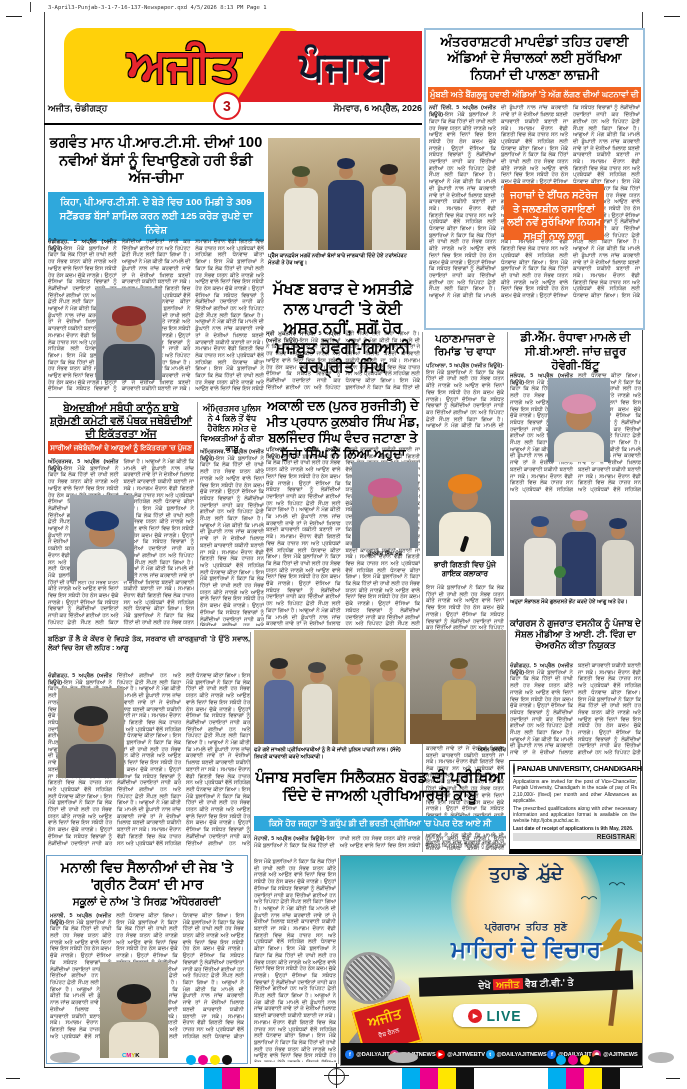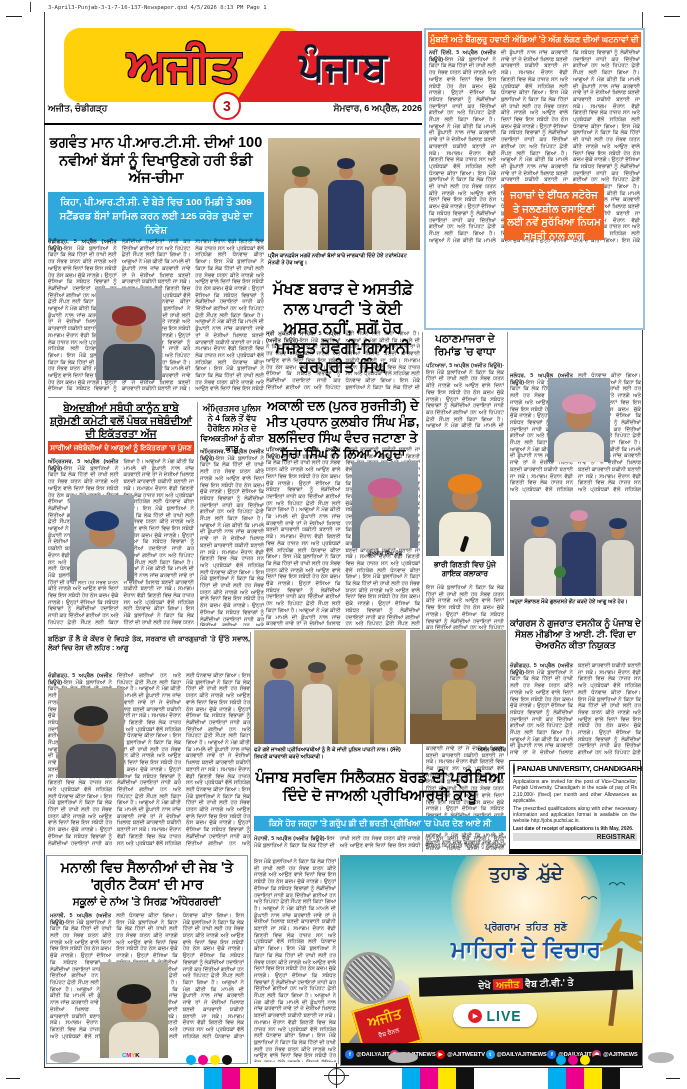--- a/index.html
+++ b/index.html
@@ -90,20 +90,21 @@
   </div>
   <div class="a brandR" style="left:236px;top:31px;width:186px;height:71px;line-height:71px;">
     <span style="padding-left:28px;">ਪੰਜਾਬ</span>
   </div>
   <div class="a" style="left:48px;top:103px;font-size:9px;font-weight:bold;">ਅਜੀਤ, ਚੰਡੀਗੜ੍ਹ</div>
   <div class="a pgc" style="left:213px;top:92px;width:24px;height:24px;line-height:24px;font-size:14px;">3</div>
   <div class="a" style="left:280px;top:103px;width:142px;text-align:right;font-size:9px;font-weight:bold;">ਸੋਮਵਾਰ, 6 ਅਪ੍ਰੈਲ, 2026</div>
   <div class="a" style="left:44px;top:123px;width:378px;height:2px;background:#000;"></div>
 
   <div class="a" style="left:424px;top:28px;width:217px;height:298px;border:2px solid #9bc0dc;background:#fff;">
+    <div class="hl" style="font-size:13.5px;padding:4px 3px 2px;">ਅੰਤਰਰਾਸ਼ਟਰੀ ਮਾਪਦੰਡਾਂ ਤਹਿਤ ਹਵਾਈ ਅੱਡਿਆਂ ਦੇ ਸੰਚਾਲਕਾਂ ਲਈ ਸੁਰੱਖਿਆ ਨਿਯਮਾਂ ਦੀ ਪਾਲਣਾ ਲਾਜ਼ਮੀ</div>
     <div class="strip" style="background:#f26522;font-size:8.3px;line-height:15px;height:15px;margin:2px 2px;">ਮੁੰਬਈ ਅਤੇ ਬੈਂਗਲੁਰੂ ਹਵਾਈ ਅੱਡਿਆਂ 'ਤੇ ਅੱਗ ਲੱਗਣ ਦੀਆਂ ਘਟਨਾਵਾਂ ਦੀ ਹੋਵੇ ਡੂੰਘੀ ਜਾਂਚ</div>
     <div class="bt c3" style="margin:2px 3px;height:200px;"><span class="dl">ਨਵੀਂ ਦਿੱਲੀ, 5 ਅਪ੍ਰੈਲ (ਅਜੀਤ ਬਿਊਰੋ)-</span><span>ਇਸ ਮੌਕੇ ਬੁਲਾਰਿਆਂ ਨੇ ਕਿਹਾ ਕਿ ਲੋਕ ਹਿੱਤਾਂ ਦੀ ਰਾਖੀ ਲਈ ਹਰ ਸੰਭਵ ਯਤਨ ਕੀਤੇ ਜਾਣਗੇ ਅਤੇ ਆਉਣ ਵਾਲੇ ਦਿਨਾਂ ਵਿਚ ਇਸ ਸਬੰਧੀ ਹੋਰ ਠੋਸ ਕਦਮ ਚੁੱਕੇ ਜਾਣਗੇ। ਉਨ੍ਹਾਂ ਦੱਸਿਆ ਕਿ ਸਬੰਧਤ ਵਿਭਾਗਾਂ ਨੂੰ ਲੋੜੀਂਦੀਆਂ ਹਦਾਇਤਾਂ ਜਾਰੀ ਕਰ ਦਿੱਤੀਆਂ ਗਈਆਂ ਹਨ ਅਤੇ ਰਿਪੋਰਟ ਛੇਤੀ ਸੌਂਪਣ ਲਈ ਕਿਹਾ ਗਿਆ ਹੈ। ਆਗੂਆਂ ਨੇ ਮੰਗ ਕੀਤੀ ਕਿ ਮਾਮਲੇ ਦੀ ਡੂੰਘਾਈ ਨਾਲ ਜਾਂਚ ਕਰਵਾਈ ਜਾਵੇ ਤਾਂ ਜੋ ਦੋਸ਼ੀਆਂ ਖ਼ਿਲਾਫ਼ ਬਣਦੀ ਕਾਰਵਾਈ ਯਕੀਨੀ ਬਣਾਈ ਜਾ ਸਕੇ। ਸਮਾਗਮ ਦੌਰਾਨ ਵੱਡੀ ਗਿਣਤੀ ਵਿਚ ਲੋਕ ਹਾਜ਼ਰ ਸਨ ਅਤੇ ਪ੍ਰਬੰਧਕਾਂ ਵੱਲੋਂ ਸਹਿਯੋਗ ਲਈ ਧੰਨਵਾਦ ਕੀਤਾ ਗਿਆ। ਇਸ ਮੌਕੇ ਬੁਲਾਰਿਆਂ ਨੇ ਕਿਹਾ ਕਿ ਲੋਕ ਹਿੱਤਾਂ ਦੀ ਰਾਖੀ ਲਈ ਹਰ ਸੰਭਵ ਯਤਨ ਕੀਤੇ ਜਾਣਗੇ ਅਤੇ ਆਉਣ ਵਾਲੇ ਦਿਨਾਂ ਵਿਚ ਇਸ ਸਬੰਧੀ ਹੋਰ ਠੋਸ ਕਦਮ ਚੁੱਕੇ ਜਾਣਗੇ। ਉਨ੍ਹਾਂ ਦੱਸਿਆ ਕਿ ਸਬੰਧਤ ਵਿਭਾਗਾਂ ਨੂੰ ਲੋੜੀਂਦੀਆਂ ਹਦਾਇਤਾਂ ਜਾਰੀ ਕਰ ਦਿੱਤੀਆਂ ਗਈਆਂ ਹਨ ਅਤੇ ਰਿਪੋਰਟ ਛੇਤੀ ਸੌਂਪਣ ਲਈ ਕਿਹਾ ਗਿਆ ਹੈ। ਆਗੂਆਂ ਨੇ ਮੰਗ ਕੀਤੀ ਕਿ ਮਾਮਲੇ ਦੀ ਡੂੰਘਾਈ ਨਾਲ ਜਾਂਚ ਕਰਵਾਈ ਜਾਵੇ ਤਾਂ ਜੋ ਦੋਸ਼ੀਆਂ ਖ਼ਿਲਾਫ਼ ਬਣਦੀ ਕਾਰਵਾਈ ਯਕੀਨੀ ਬਣਾਈ ਜਾ ਸਕੇ। ਸਮਾਗਮ ਦੌਰਾਨ ਵੱਡੀ ਗਿਣਤੀ ਵਿਚ ਲੋਕ ਹਾਜ਼ਰ ਸਨ ਅਤੇ ਪ੍ਰਬੰਧਕਾਂ ਵੱਲੋਂ ਸਹਿਯੋਗ ਲਈ ਧੰਨਵਾਦ ਕੀਤਾ ਗਿਆ। ਇਸ ਮੌਕੇ ਬੁਲਾਰਿਆਂ ਨੇ ਕਿਹਾ ਕਿ ਲੋਕ ਹਿੱਤਾਂ ਦੀ ਰਾਖੀ ਲਈ ਹਰ ਸੰਭਵ ਯਤਨ ਕੀਤੇ ਜਾਣਗੇ ਅਤੇ ਆਉਣ ਵਾਲੇ ਦਿਨਾਂ ਵਿਚ ਇਸ ਸਬੰਧੀ ਹੋਰ ਠੋਸ ਕਦਮ ਚੁੱਕੇ ਜਾਣਗੇ। ਉਨ੍ਹਾਂ ਦੱਸਿਆ ਕਿ ਸਬੰਧਤ ਵਿਭਾਗਾਂ ਨੂੰ ਲੋੜੀਂਦੀਆਂ ਹਦਾਇਤਾਂ ਜਾਰੀ ਕਰ ਦਿੱਤੀਆਂ ਗਈਆਂ ਹਨ ਅਤੇ ਰਿਪੋਰਟ ਛੇਤੀ ਸੌਂਪਣ ਲਈ ਕਿਹਾ ਗਿਆ ਹੈ। ਆਗੂਆਂ ਨੇ ਮੰਗ ਕੀਤੀ ਕਿ ਮਾਮਲੇ ਦੀ ਡੂੰਘਾਈ ਨਾਲ ਜਾਂਚ ਕਰਵਾਈ ਜਾਵੇ ਤਾਂ ਜੋ ਦੋਸ਼ੀਆਂ ਖ਼ਿਲਾਫ਼ ਬਣਦੀ ਕਾਰਵਾਈ ਯਕੀਨੀ ਬਣਾਈ ਜਾ ਸਕੇ। ਸਮਾਗਮ ਦੌਰਾਨ ਵੱਡੀ ਗਿਣਤੀ ਵਿਚ ਲੋਕ ਹਾਜ਼ਰ ਸਨ ਅਤੇ ਪ੍ਰਬੰਧਕਾਂ ਵੱਲੋਂ ਸਹਿਯੋਗ ਲਈ ਧੰਨਵਾਦ ਕੀਤਾ ਗਿਆ। ਇਸ ਮੌਕੇ ਬੁਲਾਰਿਆਂ ਨੇ ਕਿਹਾ ਕਿ ਲੋਕ ਹਿੱਤਾਂ ਦੀ ਰਾਖੀ ਲਈ ਹਰ ਸੰਭਵ ਯਤਨ ਕੀਤੇ ਜਾਣਗੇ ਅਤੇ ਆਉਣ ਵਾਲੇ ਦਿਨਾਂ ਵਿਚ ਇਸ ਸਬੰਧੀ ਹੋਰ ਠੋਸ ਕਦਮ ਚੁੱਕੇ ਜਾਣਗੇ। ਉਨ੍ਹਾਂ ਦੱਸਿਆ ਕਿ ਸਬੰਧਤ ਵਿਭਾਗਾਂ ਨੂੰ ਲੋੜੀਂਦੀਆਂ ਹਦਾਇਤਾਂ ਜਾਰੀ ਕਰ ਦਿੱਤੀਆਂ ਗਈਆਂ ਹਨ ਅਤੇ ਰਿਪੋਰਟ ਛੇਤੀ ਸੌਂਪਣ ਲਈ ਕਿਹਾ ਗਿਆ ਹੈ। ਆਗੂਆਂ ਨੇ ਮੰਗ ਕੀਤੀ ਕਿ ਮਾਮਲੇ ਦੀ ਡੂੰਘਾਈ ਨਾਲ ਜਾਂਚ ਕਰਵਾਈ ਜਾਵੇ ਤਾਂ ਜੋ ਦੋਸ਼ੀਆਂ ਖ਼ਿਲਾਫ਼ ਬਣਦੀ ਕਾਰਵਾਈ ਯਕੀਨੀ ਬਣਾਈ ਜਾ ਸਕੇ। ਸਮਾਗਮ ਦੌਰਾਨ ਵੱਡੀ ਗਿਣਤੀ ਵਿਚ ਲੋਕ ਹਾਜ਼ਰ ਸਨ ਅਤੇ ਪ੍ਰਬੰਧਕਾਂ ਵੱਲੋਂ ਸਹਿਯੋਗ ਲਈ ਧੰਨਵਾਦ ਕੀਤਾ ਗਿਆ। ਇਸ ਮੌਕੇ ਬੁਲਾਰਿਆਂ ਨੇ ਕਿਹਾ ਕਿ ਲੋਕ ਹਿੱਤਾਂ ਦੀ ਰਾਖੀ ਲਈ ਹਰ ਸੰਭਵ ਯਤਨ ਕੀਤੇ ਜਾਣਗੇ ਅਤੇ ਆਉਣ ਵਾਲੇ ਦਿਨਾਂ ਵਿਚ ਇਸ ਸਬੰਧੀ ਹੋਰ ਠੋਸ ਕਦਮ ਚੁੱਕੇ ਜਾਣਗੇ। ਉਨ੍ਹਾਂ ਦੱਸਿਆ ਕਿ ਸਬੰਧਤ ਵਿਭਾਗਾਂ ਨੂੰ ਲੋੜੀਂਦੀਆਂ ਹਦਾਇਤਾਂ ਜਾਰੀ ਕਰ ਦਿੱਤੀਆਂ ਗਈਆਂ ਹਨ ਅਤੇ ਰਿਪੋਰਟ ਛੇਤੀ ਸੌਂਪਣ ਲਈ ਕਿਹਾ ਗਿਆ ਹੈ। ਆਗੂਆਂ ਨੇ ਮੰਗ ਕੀਤੀ ਕਿ ਮਾਮਲੇ ਦੀ ਡੂੰਘਾਈ ਨਾਲ ਜਾਂਚ ਕਰਵਾਈ ਜਾਵੇ ਤਾਂ ਜੋ ਦੋਸ਼ੀਆਂ ਖ਼ਿਲਾਫ਼ ਬਣਦੀ ਕਾਰਵਾਈ ਯਕੀਨੀ ਬਣਾਈ ਜਾ ਸਕੇ। ਸਮਾਗਮ ਦੌਰਾਨ ਵੱਡੀ ਗਿਣਤੀ ਵਿਚ ਲੋਕ ਹਾਜ਼ਰ ਸਨ ਅਤੇ ਪ੍ਰਬੰਧਕਾਂ ਵੱਲੋਂ ਸਹਿਯੋਗ ਲਈ ਧੰਨਵਾਦ ਕੀਤਾ ਗਿਆ। ਇਸ ਮੌਕੇ ਬੁਲਾਰਿਆਂ ਨੇ ਕਿਹਾ ਕਿ ਲੋਕ ਹਿੱਤਾਂ ਦੀ ਰਾਖੀ ਲਈ ਹਰ ਸੰਭਵ ਯਤਨ ਕੀਤੇ ਜਾਣਗੇ ਅਤੇ ਆਉਣ ਵਾਲੇ ਦਿਨਾਂ ਵਿਚ ਇਸ ਸਬੰਧੀ ਹੋਰ ਠੋਸ ਕਦਮ ਚੁੱਕੇ ਜਾਣਗੇ। ਉਨ੍ਹਾਂ ਦੱਸਿਆ ਕਿ ਸਬੰਧਤ ਵਿਭਾਗਾਂ ਨੂੰ ਲੋੜੀਂਦੀਆਂ ਹਦਾਇਤਾਂ ਜਾਰੀ ਕਰ ਦਿੱਤੀਆਂ ਗਈਆਂ ਹਨ ਅਤੇ ਰਿਪੋਰਟ ਛੇਤੀ ਸੌਂਪਣ ਲਈ ਕਿਹਾ ਗਿਆ ਹੈ। ਆਗੂਆਂ ਨੇ ਮੰਗ ਕੀਤੀ ਕਿ ਮਾਮਲੇ ਦੀ ਡੂੰਘਾਈ ਨਾਲ ਜਾਂਚ ਕਰਵਾਈ ਜਾਵੇ ਤਾਂ ਜੋ ਦੋਸ਼ੀਆਂ ਖ਼ਿਲਾਫ਼ ਬਣਦੀ ਕਾਰਵਾਈ ਯਕੀਨੀ ਬਣਾਈ ਜਾ ਸਕੇ। ਸਮਾਗਮ ਦੌਰਾਨ ਵੱਡੀ ਗਿਣਤੀ ਵਿਚ ਲੋਕ ਹਾਜ਼ਰ ਸਨ ਅਤੇ ਪ੍ਰਬੰਧਕਾਂ ਵੱਲੋਂ ਸਹਿਯੋਗ ਲਈ ਧੰਨਵਾਦ ਕੀਤਾ ਗਿਆ। </span></div>
   </div>
   <div class="a strip" style="left:504px;top:184px;width:100px;height:56px;background:#f26522;font-size:10px;line-height:1.35;padding:4px 3px;box-sizing:border-box;">ਜਹਾਜ਼ਾਂ ਦੇ ਈਂਧਨ ਸਟੋਰੇਜ ਤੇ ਜਲਣਸ਼ੀਲ ਰਸਾਇਣਾਂ ਲਈ ਨਵੇਂ ਸੁਰੱਖਿਆ ਨਿਯਮ ਸਖ਼ਤੀ ਨਾਲ ਲਾਗੂ</div>
 
   <div class="a hl" style="left:48px;top:134px;width:216px;font-size:14.5px;">ਭਗਵੰਤ ਮਾਨ ਪੀ.ਆਰ.ਟੀ.ਸੀ. ਦੀਆਂ 100 ਨਵੀਆਂ ਬੱਸਾਂ ਨੂੰ ਦਿਖਾਉਣਗੇ ਹਰੀ ਝੰਡੀ ਅੱਜ-ਚੀਮਾ</div>
   <div class="a strip" style="left:48px;top:192px;width:216px;background:#2fa8dc;font-size:9.8px;line-height:1.45;padding:3px 2px;box-sizing:border-box;">ਕਿਹਾ, ਪੀ.ਆਰ.ਟੀ.ਸੀ. ਦੇ ਬੇੜੇ ਵਿਚ 100 ਮਿਡੀ ਤੇ 309 ਸਟੈਂਡਰਡ ਬੱਸਾਂ ਸ਼ਾਮਿਲ ਕਰਨ ਲਈ 125 ਕਰੋੜ ਰੁਪਏ ਦਾ ਨਿਵੇਸ਼</div>
   <div class="ph" style="left:268px;top:138px;width:152px;height:112px;">
     <div class="fg" style="left:16px;width:34px;height:62px;background:#e9e4d6;--t:#4a5130;"></div>
     <div class="fg" style="left:60px;width:36px;height:70px;background:#2c3c66;--t:#1f2c4e;"></div>
@@ -141,20 +142,21 @@
   <div class="a hl" style="left:426px;top:332px;width:78px;font-size:10.5px;">ਪਠਾਣਮਾਜਰਾ ਦੇ ਰਿਮਾਂਡ 'ਚ ਵਾਧਾ</div>
   <div class="a bt" style="left:426px;top:362px;width:78px;height:66px;"><span class="dl">ਪਟਿਆਲਾ, 5 ਅਪ੍ਰੈਲ (ਅਜੀਤ ਬਿਊਰੋ)-</span><span>ਇਸ ਮੌਕੇ ਬੁਲਾਰਿਆਂ ਨੇ ਕਿਹਾ ਕਿ ਲੋਕ ਹਿੱਤਾਂ ਦੀ ਰਾਖੀ ਲਈ ਹਰ ਸੰਭਵ ਯਤਨ ਕੀਤੇ ਜਾਣਗੇ ਅਤੇ ਆਉਣ ਵਾਲੇ ਦਿਨਾਂ ਵਿਚ ਇਸ ਸਬੰਧੀ ਹੋਰ ਠੋਸ ਕਦਮ ਚੁੱਕੇ ਜਾਣਗੇ। ਉਨ੍ਹਾਂ ਦੱਸਿਆ ਕਿ ਸਬੰਧਤ ਵਿਭਾਗਾਂ ਨੂੰ ਲੋੜੀਂਦੀਆਂ ਹਦਾਇਤਾਂ ਜਾਰੀ ਕਰ ਦਿੱਤੀਆਂ ਗਈਆਂ ਹਨ ਅਤੇ ਰਿਪੋਰਟ ਛੇਤੀ ਸੌਂਪਣ ਲਈ ਕਿਹਾ ਗਿਆ ਹੈ। ਆਗੂਆਂ ਨੇ ਮੰਗ ਕੀਤੀ ਕਿ ਮਾਮਲੇ ਦੀ ਡੂੰਘਾਈ ਨਾਲ ਜਾਂਚ ਕਰਵਾਈ ਜਾਵੇ ਤਾਂ ਜੋ ਦੋਸ਼ੀਆਂ ਖ਼ਿਲਾਫ਼ ਬਣਦੀ ਕਾਰਵਾਈ ਯਕੀਨੀ ਬਣਾਈ ਜਾ ਸਕੇ। ਸਮਾਗਮ ਦੌਰਾਨ ਵੱਡੀ ਗਿਣਤੀ ਵਿਚ ਲੋਕ ਹਾਜ਼ਰ ਸਨ ਅਤੇ ਪ੍ਰਬੰਧਕਾਂ ਵੱਲੋਂ ਸਹਿਯੋਗ ਲਈ ਧੰਨਵਾਦ ਕੀਤਾ ਗਿਆ। </span></div>
   <div class="ph" style="left:426px;top:430px;width:78px;height:126px;background:linear-gradient(#7e8f96,#5d6c74);">
     <div class="fgL" style="left:13px;width:52px;height:44px;background:#f0ead8;--t:#e8821e;"></div>
     <div class="a" style="left:36px;bottom:4px;width:5px;height:16px;background:#111;border-radius:2px;transform:rotate(18deg);"></div>
   </div>
   <div class="a hl" style="left:426px;top:560px;width:78px;font-size:7.6px;">ਭਾਰੀ ਗਿਣਤੀ ਵਿਚ ਪੁੱਜੇ ਗਾਇਕ ਕਲਾਕਾਰ</div>
   <div class="a bt" style="left:426px;top:584px;width:78px;height:266px;"><span>ਇਸ ਮੌਕੇ ਬੁਲਾਰਿਆਂ ਨੇ ਕਿਹਾ ਕਿ ਲੋਕ ਹਿੱਤਾਂ ਦੀ ਰਾਖੀ ਲਈ ਹਰ ਸੰਭਵ ਯਤਨ ਕੀਤੇ ਜਾਣਗੇ ਅਤੇ ਆਉਣ ਵਾਲੇ ਦਿਨਾਂ ਵਿਚ ਇਸ ਸਬੰਧੀ ਹੋਰ ਠੋਸ ਕਦਮ ਚੁੱਕੇ ਜਾਣਗੇ। ਉਨ੍ਹਾਂ ਦੱਸਿਆ ਕਿ ਸਬੰਧਤ ਵਿਭਾਗਾਂ ਨੂੰ ਲੋੜੀਂਦੀਆਂ ਹਦਾਇਤਾਂ ਜਾਰੀ ਕਰ ਦਿੱਤੀਆਂ ਗਈਆਂ ਹਨ ਅਤੇ ਰਿਪੋਰਟ ਛੇਤੀ ਸੌਂਪਣ ਲਈ ਕਿਹਾ ਗਿਆ ਹੈ। ਆਗੂਆਂ ਨੇ ਮੰਗ ਕੀਤੀ ਕਿ ਮਾਮਲੇ ਦੀ ਡੂੰਘਾਈ ਨਾਲ ਜਾਂਚ ਕਰਵਾਈ ਜਾਵੇ ਤਾਂ ਜੋ ਦੋਸ਼ੀਆਂ ਖ਼ਿਲਾਫ਼ ਬਣਦੀ ਕਾਰਵਾਈ ਯਕੀਨੀ ਬਣਾਈ ਜਾ ਸਕੇ। ਸਮਾਗਮ ਦੌਰਾਨ ਵੱਡੀ ਗਿਣਤੀ ਵਿਚ ਲੋਕ ਹਾਜ਼ਰ ਸਨ ਅਤੇ ਪ੍ਰਬੰਧਕਾਂ ਵੱਲੋਂ ਸਹਿਯੋਗ ਲਈ ਧੰਨਵਾਦ ਕੀਤਾ ਗਿਆ। ਇਸ ਮੌਕੇ ਬੁਲਾਰਿਆਂ ਨੇ ਕਿਹਾ ਕਿ ਲੋਕ ਹਿੱਤਾਂ ਦੀ ਰਾਖੀ ਲਈ ਹਰ ਸੰਭਵ ਯਤਨ ਕੀਤੇ ਜਾਣਗੇ ਅਤੇ ਆਉਣ ਵਾਲੇ ਦਿਨਾਂ ਵਿਚ ਇਸ ਸਬੰਧੀ ਹੋਰ ਠੋਸ ਕਦਮ ਚੁੱਕੇ ਜਾਣਗੇ। ਉਨ੍ਹਾਂ ਦੱਸਿਆ ਕਿ ਸਬੰਧਤ ਵਿਭਾਗਾਂ ਨੂੰ ਲੋੜੀਂਦੀਆਂ ਹਦਾਇਤਾਂ ਜਾਰੀ ਕਰ ਦਿੱਤੀਆਂ ਗਈਆਂ ਹਨ ਅਤੇ ਰਿਪੋਰਟ ਛੇਤੀ ਸੌਂਪਣ ਲਈ ਕਿਹਾ ਗਿਆ ਹੈ। ਆਗੂਆਂ ਨੇ ਮੰਗ ਕੀਤੀ ਕਿ ਮਾਮਲੇ ਦੀ ਡੂੰਘਾਈ ਨਾਲ ਜਾਂਚ ਕਰਵਾਈ ਜਾਵੇ ਤਾਂ ਜੋ ਦੋਸ਼ੀਆਂ ਖ਼ਿਲਾਫ਼ ਬਣਦੀ ਕਾਰਵਾਈ ਯਕੀਨੀ ਬਣਾਈ ਜਾ ਸਕੇ। ਸਮਾਗਮ ਦੌਰਾਨ ਵੱਡੀ ਗਿਣਤੀ ਵਿਚ ਲੋਕ ਹਾਜ਼ਰ ਸਨ ਅਤੇ ਪ੍ਰਬੰਧਕਾਂ ਵੱਲੋਂ ਸਹਿਯੋਗ ਲਈ ਧੰਨਵਾਦ ਕੀਤਾ ਗਿਆ। ਇਸ ਮੌਕੇ ਬੁਲਾਰਿਆਂ ਨੇ ਕਿਹਾ ਕਿ ਲੋਕ ਹਿੱਤਾਂ ਦੀ ਰਾਖੀ ਲਈ ਹਰ ਸੰਭਵ ਯਤਨ ਕੀਤੇ ਜਾਣਗੇ ਅਤੇ ਆਉਣ ਵਾਲੇ ਦਿਨਾਂ ਵਿਚ ਇਸ ਸਬੰਧੀ ਹੋਰ ਠੋਸ ਕਦਮ ਚੁੱਕੇ ਜਾਣਗੇ। ਉਨ੍ਹਾਂ ਦੱਸਿਆ ਕਿ ਸਬੰਧਤ ਵਿਭਾਗਾਂ ਨੂੰ ਲੋੜੀਂਦੀਆਂ ਹਦਾਇਤਾਂ ਜਾਰੀ ਕਰ ਦਿੱਤੀਆਂ ਗਈਆਂ ਹਨ ਅਤੇ ਰਿਪੋਰਟ ਛੇਤੀ ਸੌਂਪਣ ਲਈ ਕਿਹਾ ਗਿਆ ਹੈ। ਆਗੂਆਂ ਨੇ ਮੰਗ ਕੀਤੀ ਕਿ ਮਾਮਲੇ ਦੀ ਡੂੰਘਾਈ ਨਾਲ ਜਾਂਚ ਕਰਵਾਈ ਜਾਵੇ ਤਾਂ ਜੋ ਦੋਸ਼ੀਆਂ ਖ਼ਿਲਾਫ਼ ਬਣਦੀ ਕਾਰਵਾਈ ਯਕੀਨੀ ਬਣਾਈ ਜਾ ਸਕੇ। ਸਮਾਗਮ ਦੌਰਾਨ ਵੱਡੀ ਗਿਣਤੀ ਵਿਚ ਲੋਕ ਹਾਜ਼ਰ ਸਨ ਅਤੇ ਪ੍ਰਬੰਧਕਾਂ ਵੱਲੋਂ ਸਹਿਯੋਗ ਲਈ ਧੰਨਵਾਦ ਕੀਤਾ ਗਿਆ। </span></div>
 
   <div class="a vr" style="left:507px;top:332px;height:424px;background:#999;"></div>
+  <div class="a hl" style="left:510px;top:330px;width:131px;font-size:11.5px;">ਡੀ.ਐੱਮ. ਰੰਧਾਵਾ ਮਾਮਲੇ ਦੀ ਸੀ.ਬੀ.ਆਈ. ਜਾਂਚ ਜ਼ਰੂਰ ਹੋਵੇਗੀ-ਬਿੱਟੂ</div>
   <div class="a bt c2" style="left:510px;top:372px;width:131px;height:126px;"><span class="dl">ਜਲੰਧਰ, 5 ਅਪ੍ਰੈਲ (ਅਜੀਤ ਬਿਊਰੋ)-</span><span>ਇਸ ਮੌਕੇ ਬੁਲਾਰਿਆਂ ਨੇ ਕਿਹਾ ਕਿ ਲੋਕ ਹਿੱਤਾਂ ਦੀ ਰਾਖੀ ਲਈ ਹਰ ਸੰਭਵ ਯਤਨ ਕੀਤੇ ਜਾਣਗੇ ਅਤੇ ਆਉਣ ਵਾਲੇ ਦਿਨਾਂ ਵਿਚ ਇਸ ਸਬੰਧੀ ਹੋਰ ਠੋਸ ਕਦਮ ਚੁੱਕੇ ਜਾਣਗੇ। ਉਨ੍ਹਾਂ ਦੱਸਿਆ ਕਿ ਸਬੰਧਤ ਵਿਭਾਗਾਂ ਨੂੰ ਲੋੜੀਂਦੀਆਂ ਹਦਾਇਤਾਂ ਜਾਰੀ ਕਰ ਦਿੱਤੀਆਂ ਗਈਆਂ ਹਨ ਅਤੇ ਰਿਪੋਰਟ ਛੇਤੀ ਸੌਂਪਣ ਲਈ ਕਿਹਾ ਗਿਆ ਹੈ। ਆਗੂਆਂ ਨੇ ਮੰਗ ਕੀਤੀ ਕਿ ਮਾਮਲੇ ਦੀ ਡੂੰਘਾਈ ਨਾਲ ਜਾਂਚ ਕਰਵਾਈ ਜਾਵੇ ਤਾਂ ਜੋ ਦੋਸ਼ੀਆਂ ਖ਼ਿਲਾਫ਼ ਬਣਦੀ ਕਾਰਵਾਈ ਯਕੀਨੀ ਬਣਾਈ ਜਾ ਸਕੇ। ਸਮਾਗਮ ਦੌਰਾਨ ਵੱਡੀ ਗਿਣਤੀ ਵਿਚ ਲੋਕ ਹਾਜ਼ਰ ਸਨ ਅਤੇ ਪ੍ਰਬੰਧਕਾਂ ਵੱਲੋਂ ਸਹਿਯੋਗ ਲਈ ਧੰਨਵਾਦ ਕੀਤਾ ਗਿਆ। ਇਸ ਮੌਕੇ ਬੁਲਾਰਿਆਂ ਨੇ ਕਿਹਾ ਕਿ ਲੋਕ ਹਿੱਤਾਂ ਦੀ ਰਾਖੀ ਲਈ ਹਰ ਸੰਭਵ ਯਤਨ ਕੀਤੇ ਜਾਣਗੇ ਅਤੇ ਆਉਣ ਵਾਲੇ ਦਿਨਾਂ ਵਿਚ ਇਸ ਸਬੰਧੀ ਹੋਰ ਠੋਸ ਕਦਮ ਚੁੱਕੇ ਜਾਣਗੇ। ਉਨ੍ਹਾਂ ਦੱਸਿਆ ਕਿ ਸਬੰਧਤ ਵਿਭਾਗਾਂ ਨੂੰ ਲੋੜੀਂਦੀਆਂ ਹਦਾਇਤਾਂ ਜਾਰੀ ਕਰ ਦਿੱਤੀਆਂ ਗਈਆਂ ਹਨ ਅਤੇ ਰਿਪੋਰਟ ਛੇਤੀ ਸੌਂਪਣ ਲਈ ਕਿਹਾ ਗਿਆ ਹੈ। ਆਗੂਆਂ ਨੇ ਮੰਗ ਕੀਤੀ ਕਿ ਮਾਮਲੇ ਦੀ ਡੂੰਘਾਈ ਨਾਲ ਜਾਂਚ ਕਰਵਾਈ ਜਾਵੇ ਤਾਂ ਜੋ ਦੋਸ਼ੀਆਂ ਖ਼ਿਲਾਫ਼ ਬਣਦੀ ਕਾਰਵਾਈ ਯਕੀਨੀ ਬਣਾਈ ਜਾ ਸਕੇ। ਸਮਾਗਮ ਦੌਰਾਨ ਵੱਡੀ ਗਿਣਤੀ ਵਿਚ ਲੋਕ ਹਾਜ਼ਰ ਸਨ ਅਤੇ ਪ੍ਰਬੰਧਕਾਂ ਵੱਲੋਂ ਸਹਿਯੋਗ ਲਈ ਧੰਨਵਾਦ ਕੀਤਾ ਗਿਆ। ਇਸ ਮੌਕੇ ਬੁਲਾਰਿਆਂ ਨੇ ਕਿਹਾ ਕਿ ਲੋਕ ਹਿੱਤਾਂ ਦੀ ਰਾਖੀ ਲਈ ਹਰ ਸੰਭਵ ਯਤਨ ਕੀਤੇ ਜਾਣਗੇ ਅਤੇ ਆਉਣ ਵਾਲੇ ਦਿਨਾਂ ਵਿਚ ਇਸ ਸਬੰਧੀ ਹੋਰ ਠੋਸ ਕਦਮ ਚੁੱਕੇ ਜਾਣਗੇ। ਉਨ੍ਹਾਂ ਦੱਸਿਆ ਕਿ ਸਬੰਧਤ ਵਿਭਾਗਾਂ ਨੂੰ ਲੋੜੀਂਦੀਆਂ ਹਦਾਇਤਾਂ ਜਾਰੀ ਕਰ ਦਿੱਤੀਆਂ ਗਈਆਂ ਹਨ ਅਤੇ ਰਿਪੋਰਟ ਛੇਤੀ ਸੌਂਪਣ ਲਈ ਕਿਹਾ ਗਿਆ ਹੈ। ਆਗੂਆਂ ਨੇ ਮੰਗ ਕੀਤੀ ਕਿ ਮਾਮਲੇ ਦੀ ਡੂੰਘਾਈ ਨਾਲ ਜਾਂਚ ਕਰਵਾਈ ਜਾਵੇ ਤਾਂ ਜੋ ਦੋਸ਼ੀਆਂ ਖ਼ਿਲਾਫ਼ ਬਣਦੀ ਕਾਰਵਾਈ ਯਕੀਨੀ ਬਣਾਈ ਜਾ ਸਕੇ। ਸਮਾਗਮ ਦੌਰਾਨ ਵੱਡੀ ਗਿਣਤੀ ਵਿਚ ਲੋਕ ਹਾਜ਼ਰ ਸਨ ਅਤੇ ਪ੍ਰਬੰਧਕਾਂ ਵੱਲੋਂ ਸਹਿਯੋਗ ਲਈ ਧੰਨਵਾਦ ਕੀਤਾ ਗਿਆ। </span></div>
   <div class="ph" style="left:548px;top:378px;width:62px;height:84px;background:linear-gradient(#97a6b4,#70808e);">
     <div class="fgL" style="left:6px;width:50px;height:30px;background:#e8e4da;--t:#d98fae;"></div>
   </div>
   <div class="ph" style="left:510px;top:500px;width:131px;height:96px;background:linear-gradient(#8d8f94,#6a6c72);">
     <div class="fg" style="left:14px;width:32px;height:58px;background:#e6e2d8;--t:#304a7c;"></div>
     <div class="fg" style="left:52px;width:34px;height:64px;background:#2c3c66;--t:#d98fae;"></div>
     <div class="fg" style="left:92px;width:32px;height:56px;background:#d9d5c9;--t:#23365e;"></div>
     <div class="a" style="left:44px;bottom:18px;width:12px;height:12px;border-radius:50%;background:#3e7d3e;"></div>
   </div>

